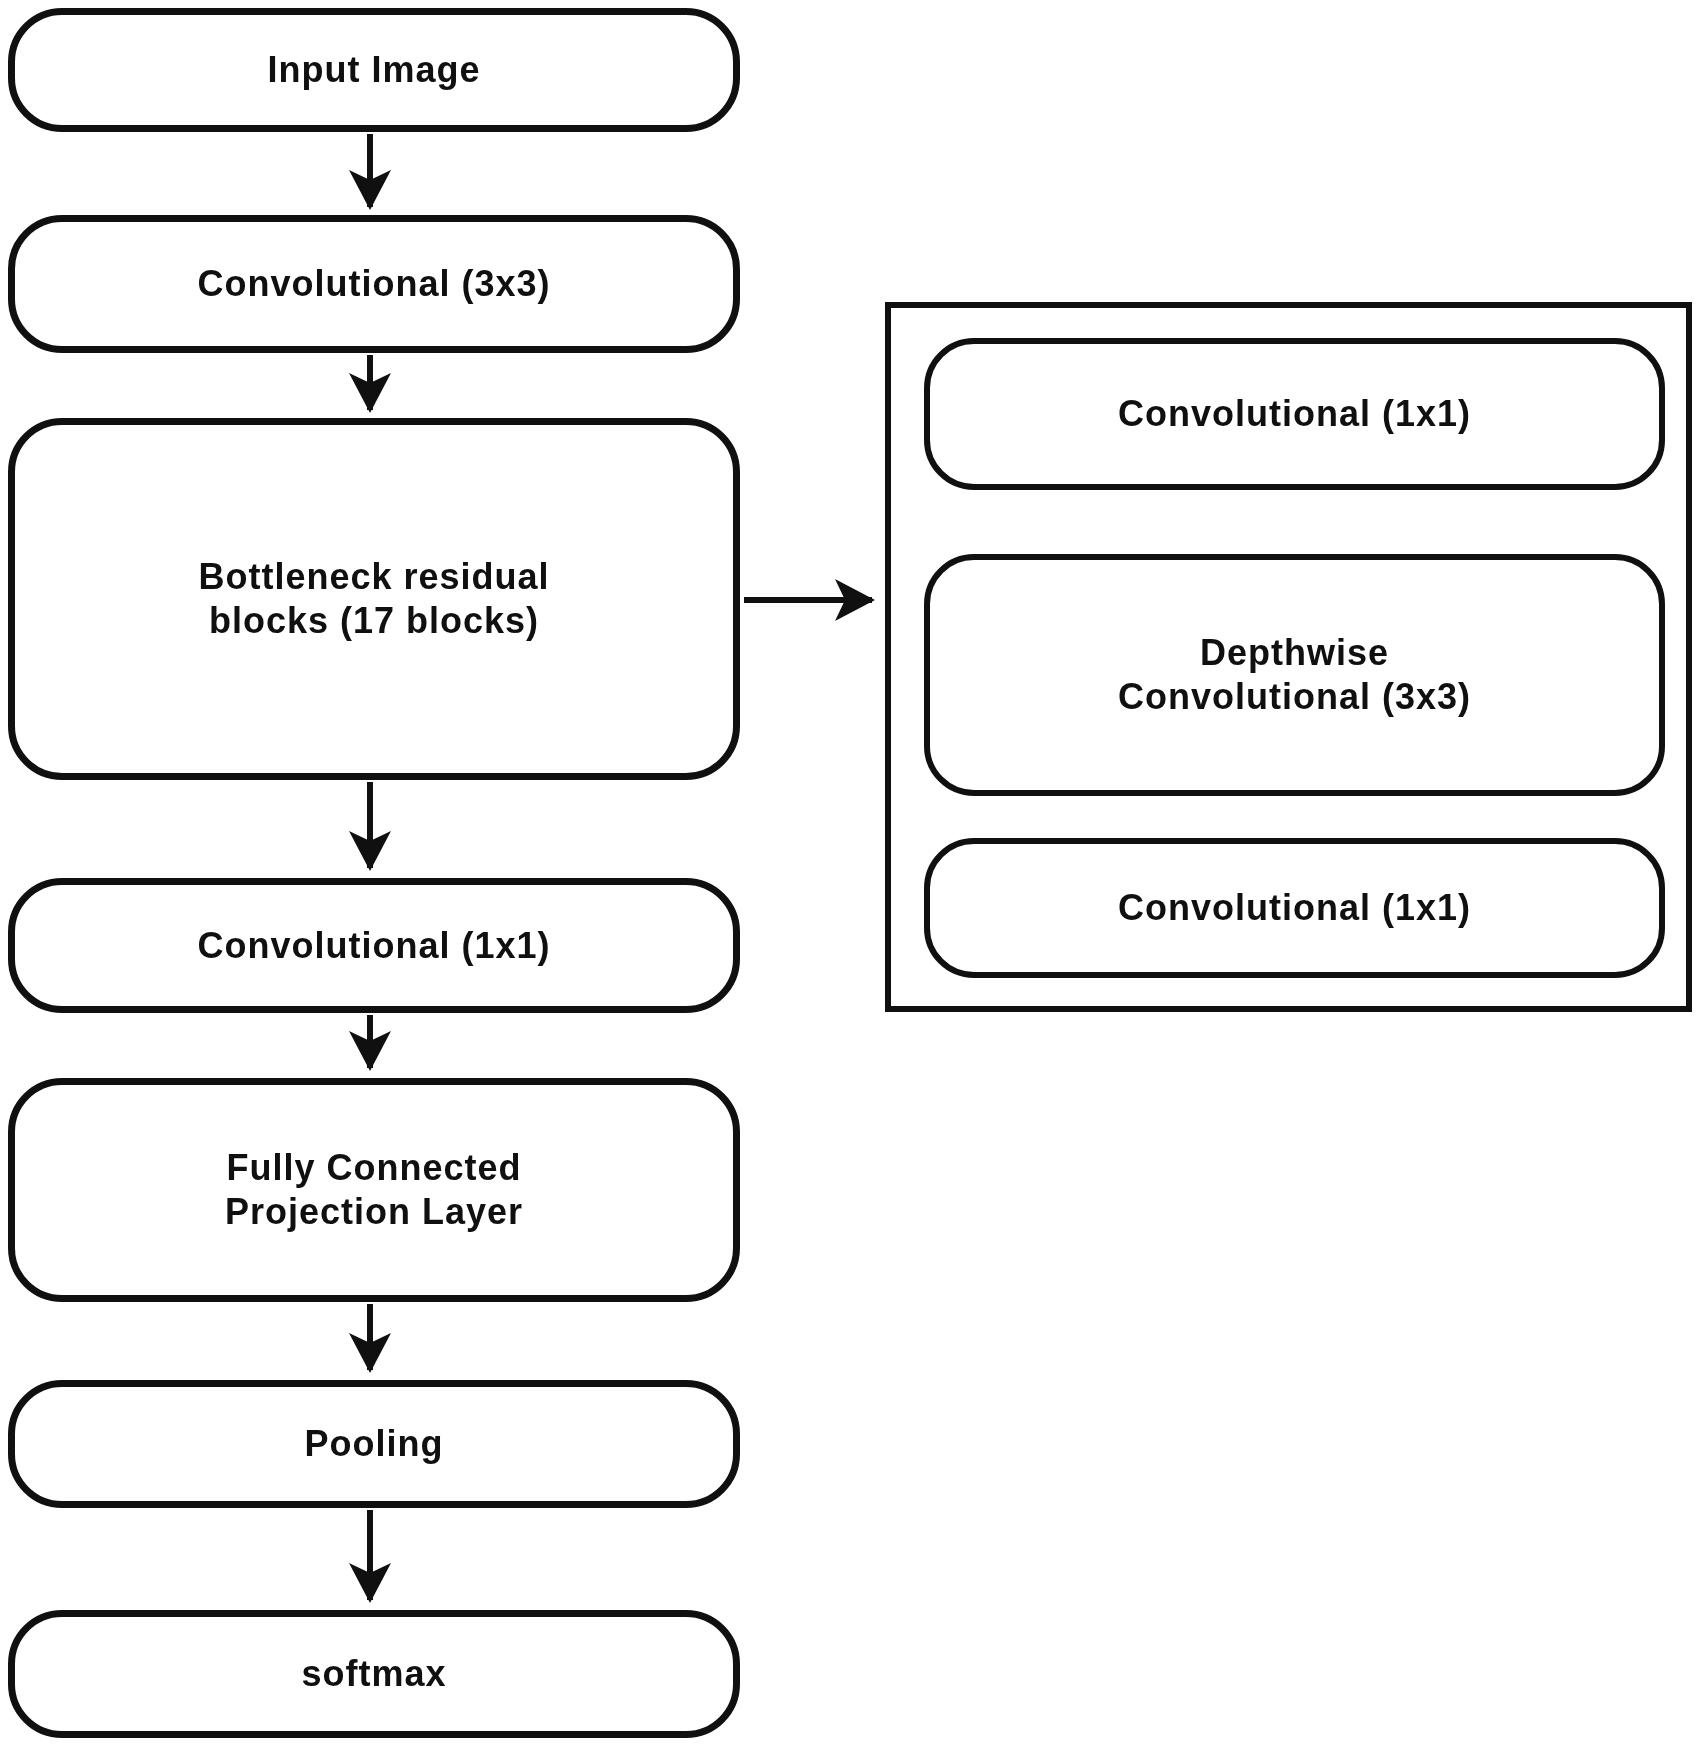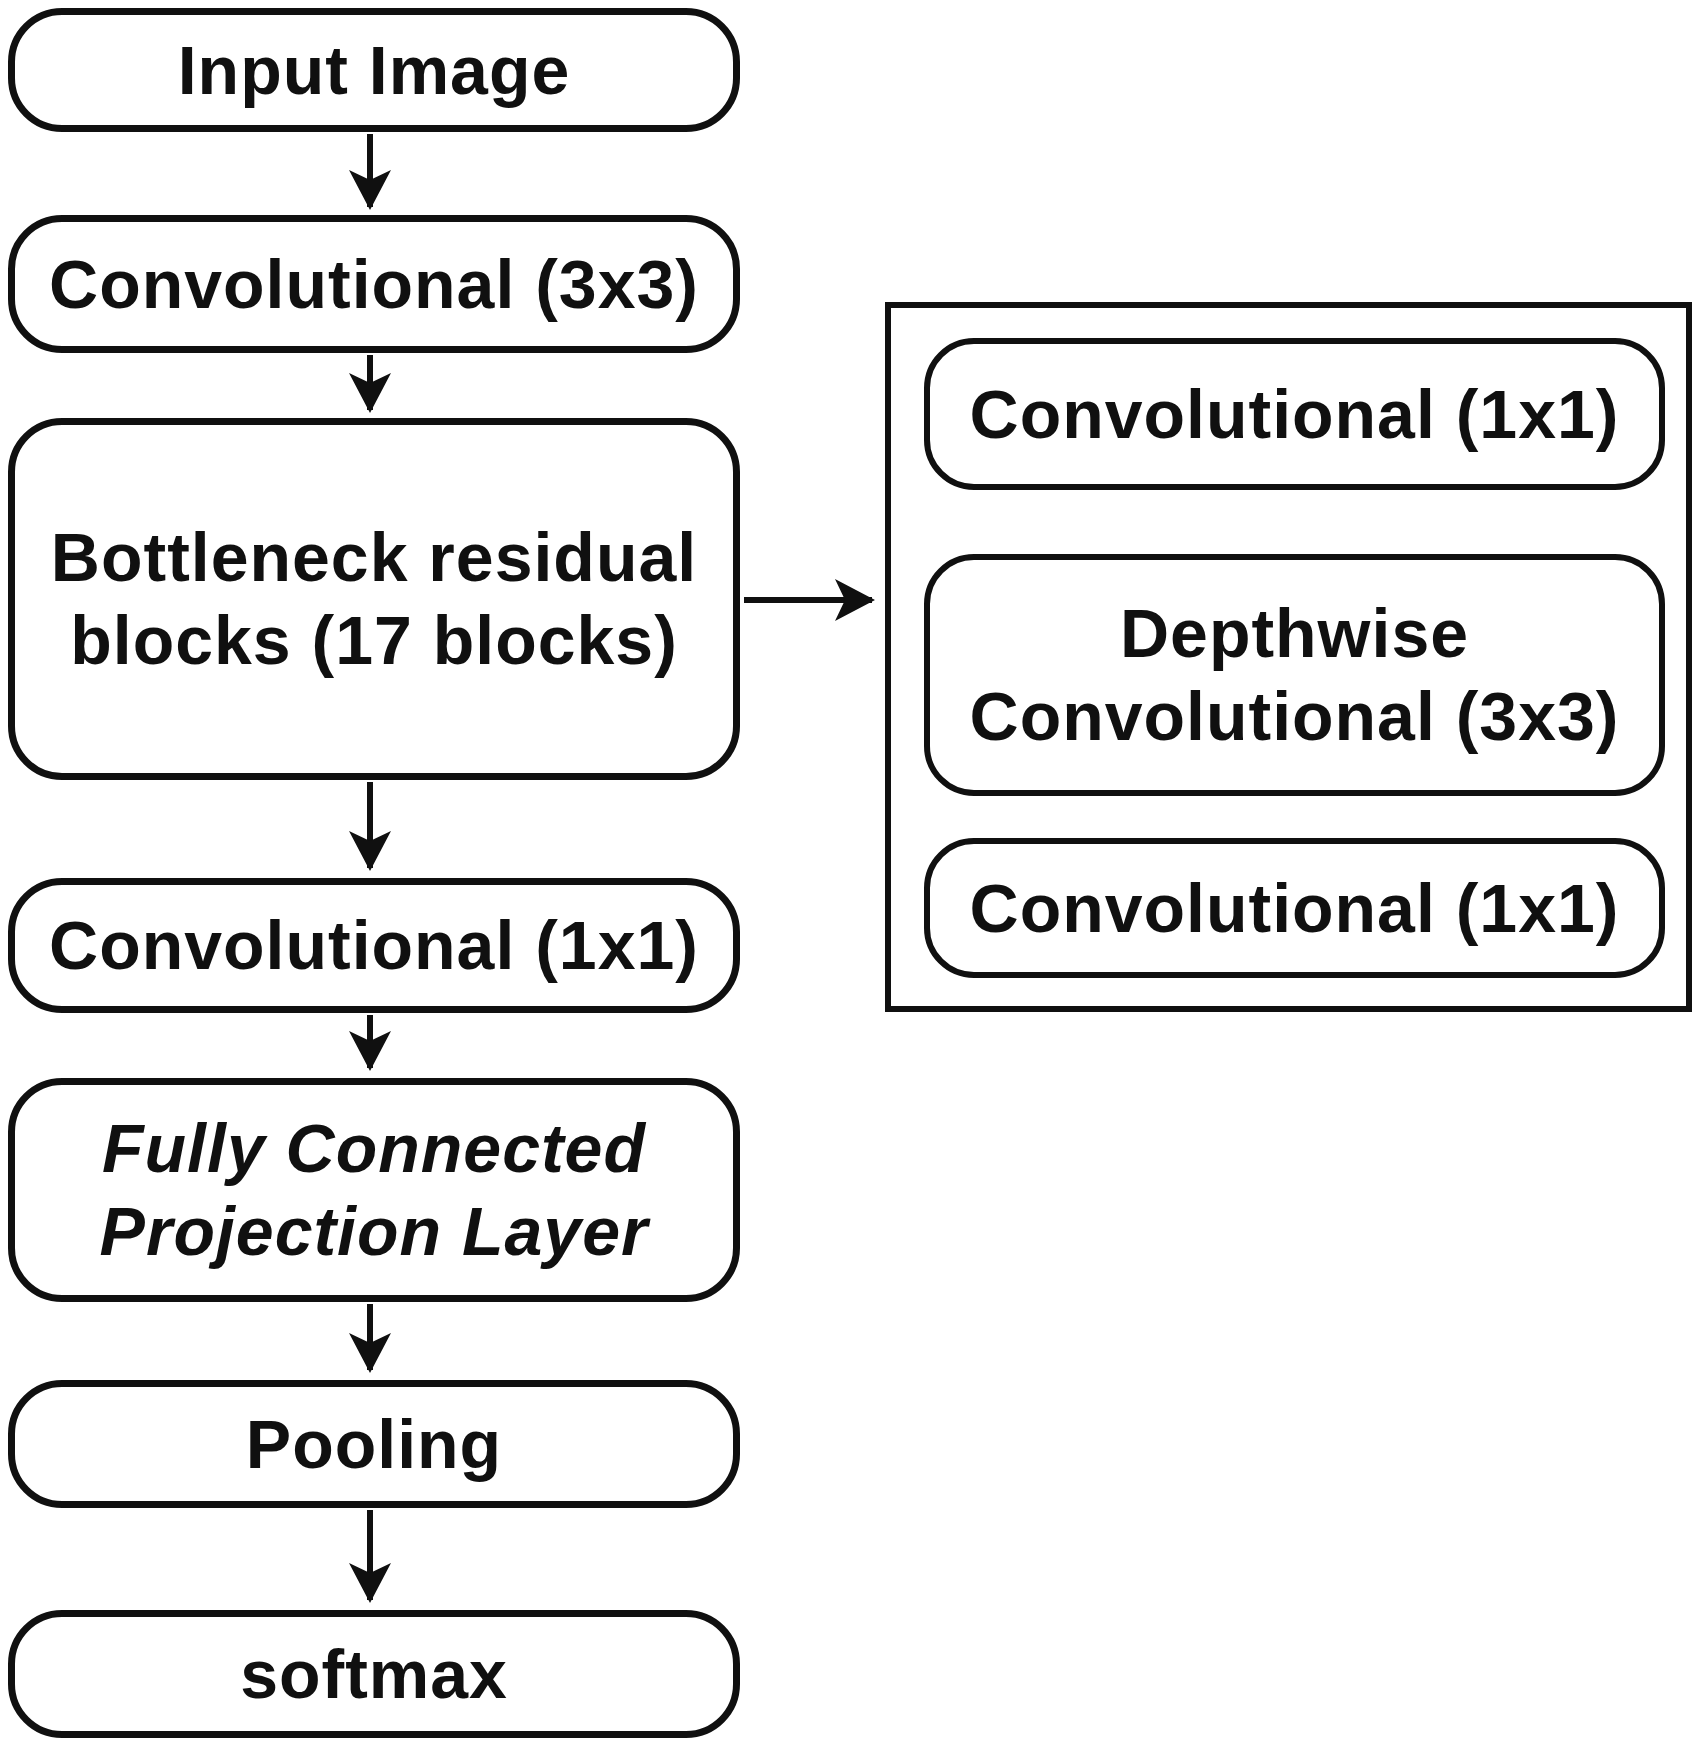--- a/index.html
+++ b/index.html
@@ -21,32 +21,32 @@
     position: absolute;
     box-sizing: border-box;
     background: #ffffff;
     border: 7px solid #101010;
     border-radius: 54px;
     display: flex;
     align-items: center;
     justify-content: center;
     text-align: center;
     font-weight: bold;
-    font-size: 68px;
+    font-size: 36px;
     line-height: 1.22;
     color: #101010;
     white-space: pre-line;
     letter-spacing: 1px;
   }
   .node.main { left: 8px; width: 732px; }
   #n-input      { top: 8px;    height: 124px; }
   #n-conv3      { top: 215px;  height: 138px; }
   #n-bottleneck { top: 418px;  height: 362px; }
   #n-conv1      { top: 878px;  height: 135px; }
-  #n-fc         { top: 1078px; height: 224px; font-style: italic; }
+  #n-fc         { top: 1078px; height: 224px; }
   #n-pool       { top: 1380px; height: 128px; }
   #n-softmax    { top: 1610px; height: 128px; }
 
   .panel {
     position: absolute;
     box-sizing: border-box;
     left: 885px; top: 302px;
     width: 807px; height: 710px;
     border: 6px solid #101010;
     background: #ffffff;

